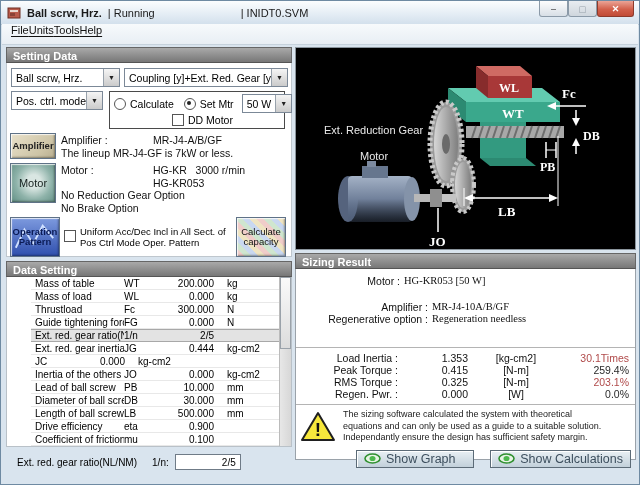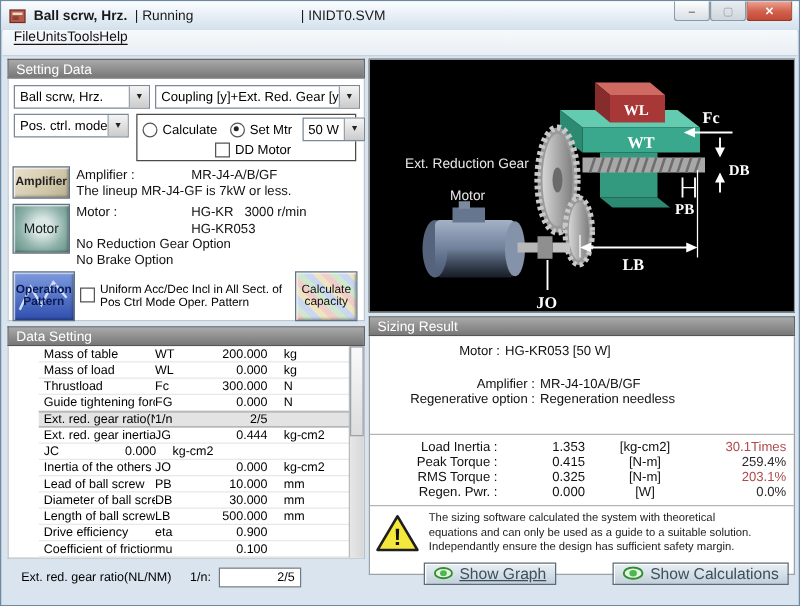--- a/index.html
+++ b/index.html
@@ -19,21 +19,21 @@
   .wbtn.min{width:27px;background:linear-gradient(#fdfdfd,#d8dfe6);}
   .wbtn.max{width:27px;background:linear-gradient(#e9edf1,#cfd6dd);color:#9aa4ad;}
   .wbtn.close{width:35px;background:linear-gradient(#eba496,#d2604b 55%,#c14b36);color:#fff;font-weight:bold;border-color:#8d3a2b;}
   
   .menubar{position:absolute;top:23px;left:1px;right:1px;height:20px;
     background:linear-gradient(#f7fafc,#e8eef4);border-bottom:1px solid #c6d2dc;
     display:flex;align-items:flex-start;padding-left:9px;font-size:11px;color:#111;}
   .menu-item{text-decoration:underline;text-underline-offset:2px;cursor:pointer;}
   
   .sec-h{height:16px;line-height:16px;background:linear-gradient(#a9a9a9,#777);
-    color:#fff;font-weight:normal;font-size:11px;padding-left:6px;
+    color:#fff;font-weight:bold;font-size:11px;padding-left:6px;
     border:1px solid #666;border-bottom-color:#555;box-sizing:border-box;}
   
   #left-panel{position:absolute;left:5px;top:46px;width:286px;height:412px;}
   #right-panel{position:absolute;left:294px;top:46px;width:341px;height:414px;}
   .sd-body{background:#fff;border:1px solid #bfc7ce;border-top:none;padding:3px 3px 2px 3px;box-sizing:border-box;height:194px;}
   
   .combo{display:inline-flex;align-items:center;height:19px;border:1px solid #7b8897;background:#fff;
     box-sizing:border-box;cursor:pointer;vertical-align:top;}
   .combo-label{flex:1;font-size:10.5px;padding:0 4px;white-space:nowrap;overflow:hidden;}
   .combo-arrow{width:15px;align-self:stretch;background:linear-gradient(#f5f5f5,#cbcbcb);
@@ -84,34 +84,34 @@
   
   .diagram{height:203px;background:#000;border:1px solid #8a949c;box-sizing:border-box;}
   .sz-h{margin-top:3px;}
   .sizing-body{background:#fff;border:1px solid #9aa2aa;border-top:none;box-sizing:border-box;height:191px;
     font-size:10.5px;color:#111;display:flex;flex-direction:column;}
   .sr-line{display:flex;line-height:12px;}
   .sr-line.m{margin-top:6px;}
   .sr-line.g{margin-top:14px;}
   .sr-lab{text-align:right;flex:0 0 auto;}
   .w104{width:104px;} .w132{width:132px;}
-  .sr-val{padding-left:4px;}
+  .sr-val{padding-left:4px;font-family:Liberation Serif, serif;}
   .sr-mid{margin-top:22px;border-top:1px solid #b4b4b4;border-bottom:1px solid #b4b4b4;padding:4px 0;}
   .rrow{display:flex;height:12px;line-height:12px;align-items:center;}
   .r-lab{width:102px;text-align:right;flex:0 0 auto;}
   .r-val{width:70px;text-align:right;flex:0 0 auto;}
   .r-unit{padding-left:5px;flex:1;text-align:center;}
   .r-ratio{text-align:right;padding-right:6px;flex:0 0 auto;min-width:70px;}
   .sr-warn{display:flex;padding:4px 6px 2px 4px;align-items:center;}
   .warn-text{font-size:9px;line-height:11.5px;margin-left:7px;color:#222;}
   .sr-btns{display:flex;align-items:center;margin-top:4px;padding:0 3px;}
   .sbtn{height:18px;border:1px solid #5c6b77;background:linear-gradient(#e9f0f4,#c2d0da);
     display:flex;align-items:center;gap:5px;padding:0 7px;font-size:12.5px;color:#3d4f5e;
     box-shadow:inset 1px 1px 0 #fff;cursor:pointer;box-sizing:border-box;white-space:nowrap;}
-  .sbtn.graph{width:106px;margin-left:40px;text-decoration:underline;}
+  .sbtn.graph{width:118px;margin-left:57px;}
   .sbtn.calcs{margin-left:auto;margin-right:1px;}
 </style>
 </head>
 <body>
 
 <div class="window">
 
   <div class="titlebar">
     <svg class="app-icon" viewBox="0 0 15 14">
       <rect x="1" y="2" width="12" height="10" fill="#b85a4a" stroke="#6e2f22"></rect>

